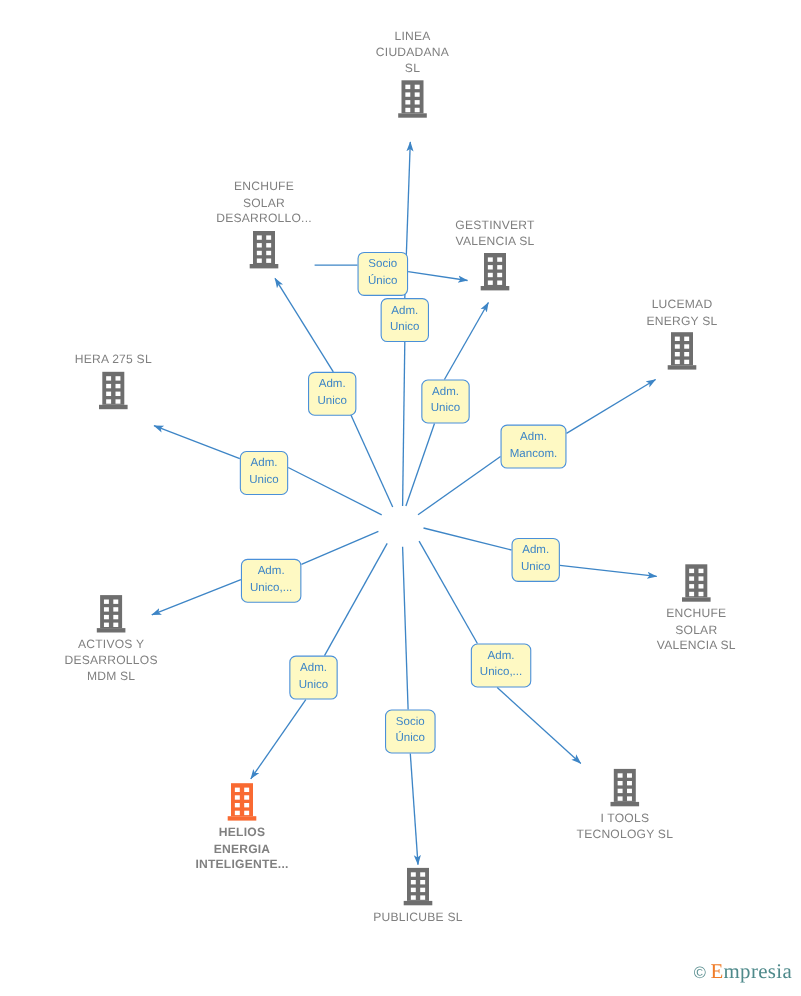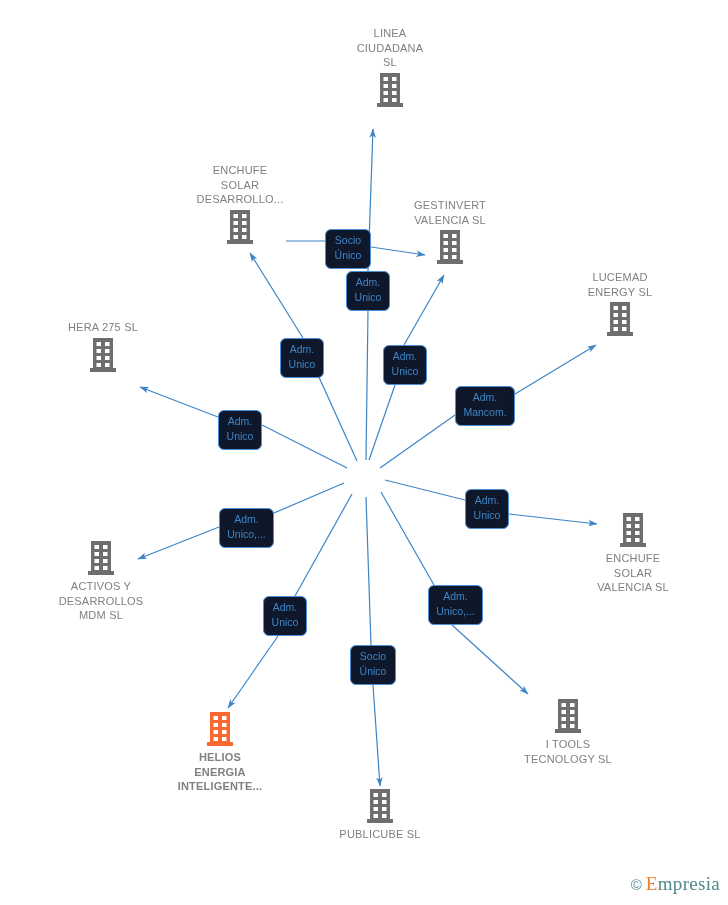--- a/index.html
+++ b/index.html
@@ -50,21 +50,21 @@
     margin: 0 auto;
     width: 150px;
   }
   .node.label-above .label { margin-bottom: 2px; }
   .node.label-below .label { margin-top: 3px; }
 
   .edge-label {
     position: absolute;
     border: 1px solid #4a90d9;
     border-radius: 6px;
-    background: #0f172a;
+    background: #fef9c3;
     color: #3d85c6;
     font-size: 10.5px;
     line-height: 15px;
     text-align: center;
     padding: 3px 7px 4px 7px;
     white-space: pre-line;
     cursor: pointer;
     box-sizing: border-box;
   }
 
@@ -136,21 +136,21 @@
 
       <path d="M352,494 L295,596"></path>
       <path d="M278,636 L228,708" marker-end="url(#arrowhead)"></path>
 
       <path d="M366,497 L371,645"></path>
       <path d="M373,685 L380,786" marker-end="url(#arrowhead)"></path>
     </g>
   </svg>
 
 
-  <div class="node label-above" style="left:390px; top:26px;">
+  <div class="node label-above" style="left:375px; top:26px;">
     <span class="label">LINEA
 CIUDADANA
 SL</span>
     <span class="glyph">
       <svg width="30" height="36" viewBox="0 0 30 36" xmlns="http://www.w3.org/2000/svg">
         <rect x="5" y="1" width="20" height="30" fill="#6e6e6e"></rect>
         <rect x="2" y="31" width="26" height="4" fill="#6e6e6e"></rect>
         <g fill="#ffffff">
           <rect x="8.5" y="5" width="4.5" height="4"></rect>
             <rect x="17" y="5" width="4.5" height="4"></rect>

